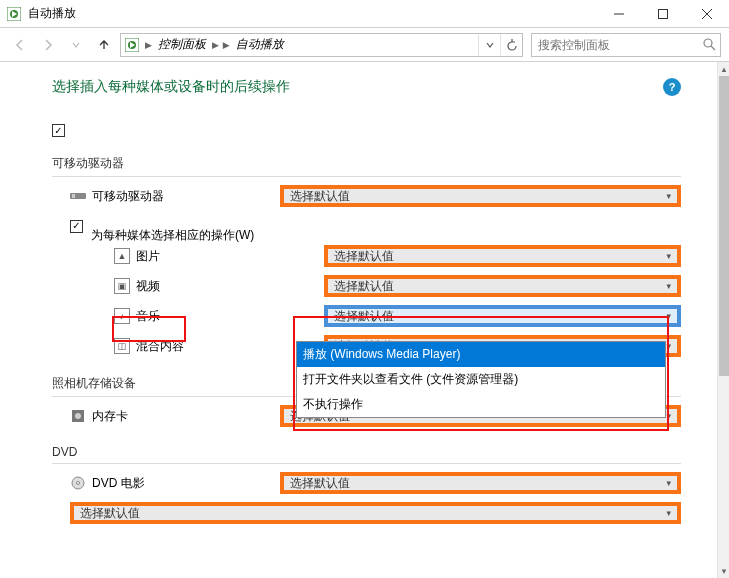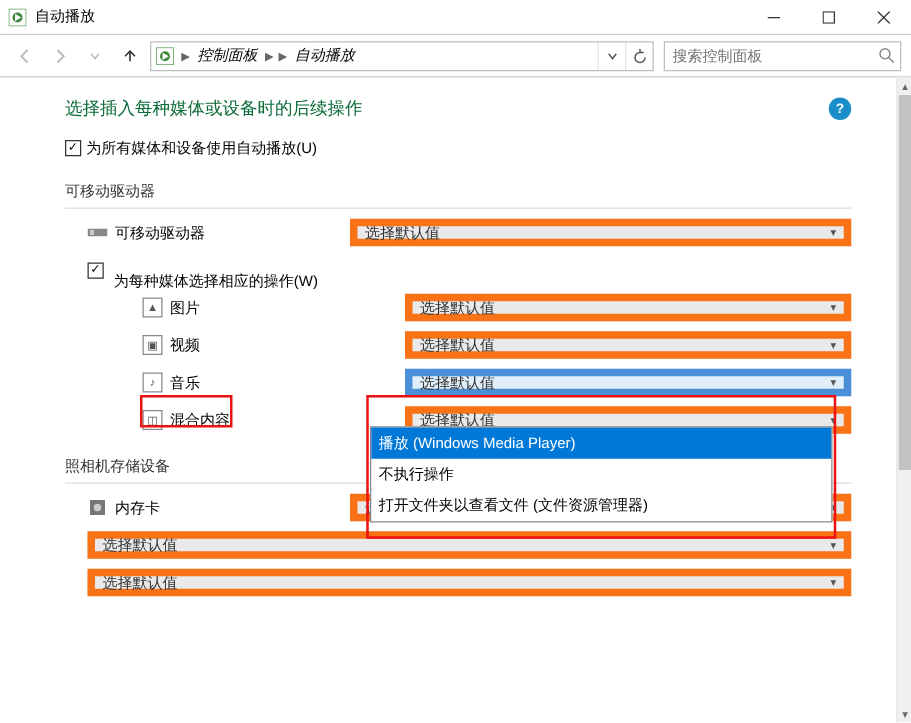--- a/index.html
+++ b/index.html
@@ -107,21 +107,21 @@
   }
   .scrollbar-arrow {
     position:absolute; left:0; width:12px; height:14px;
     display:flex; align-items:center; justify-content:center;
     color:#666; font-size:9px;
   }
 
   .page-title {
     color: #0b6b38;
     font-size: 14px;
-    margin-bottom: 14px;
+    margin-bottom: 28px;
     display: flex;
     align-items: center;
     text-align: center;
   }
   .help-icon {
     margin-left: auto;
     width: 18px; height: 18px;
     border-radius: 50%;
     background: #1a8ecb;
     color: #fff;
@@ -163,21 +163,21 @@
     display:inline-flex; align-items:center; justify-content:center;
     border: 1px solid #888;
     font-size: 9px;
     color:#555;
   }
   .row.sub .lbl { width: auto; padding-left: 4px; margin-top: 18px;}
 
   .combo {
     flex: 1;
     height: 22px;
-    border: 6px solid #f97316;
+    border: 4px solid #f97316;
     background: #e9e9e9;
     display: flex; align-items: center;
     padding: 0 6px;
     color: #333;
     position: relative;
   }
   .combo .caret {
     margin-left: auto;
     font-size: 9px; color: #555;
   }
@@ -298,21 +298,20 @@
 
 <div class="content">
 
   <div class="page-title">
     <span>选择插入每种媒体或设备时的后续操作</span>
     <span class="help-icon">?</span>
   </div>
 
   <div class="checkbox-row">
     <span class="chk">✓</span>
-    <span>为所有媒体和设备使用自动播放(U)</span>
   </div>
 
   <div class="section-header">可移动驱动器</div>
 
   <div class="row">
     <div class="lbl">
       <span class="mini-icon" style="border:none">
         <svg width="16" height="10">
             <rect x="0" y="2" width="16" height="6" rx="1" fill="#888"></rect>
             <rect x="2" y="3" width="3" height="4" fill="#ccc"></rect>
@@ -386,41 +385,51 @@
           </svg>
       </span>
       <span>内存卡</span>
     </div>
     <div class="combo">
       <span>选择默认值</span>
       <span class="caret">▾</span>
     </div>
   </div>
 
-
-  <div class="row">
+  <div class="section-header">DVD</div>
+
+  <div class="row">
+    <div class="lbl">
+      <span class="mini-icon" style="border:none">
+        <svg width="14" height="14">
+            <circle cx="7" cy="7" r="6" fill="#ddd" stroke="#888"></circle>
+            <circle cx="7" cy="7" r="1.5" fill="#fff" stroke="#888"></circle>
+          </svg>
+      </span>
+      <span>DVD 电影</span>
+    </div>
     <div class="combo">
       <span>选择默认值</span>
       <span class="caret">▾</span>
     </div>
   </div>
 
   <div class="row">
     <div class="combo">
       <span>选择默认值</span>
       <span class="caret">▾</span>
     </div>
   </div>
 
 </div>
 
 <div class="dropdown">
   <div class="opt sel">播放 (Windows Media Player)</div>
+  <div class="opt">打开文件夹以查看文件 (文件资源管理器)</div>
   <div class="opt">不执行操作</div>
-  <div class="opt">打开文件夹以查看文件 (文件资源管理器)</div>
 </div>
 
 <div class="hl-red" style="left:112px; top:316px; width:74px; height:26px;"></div>
 <div class="hl-red" style="left:293px; top:316px; width:376px; height:115px;"></div>
 
 <div class="scrollbar-indicator">
   <div class="scrollbar-arrow" style="top:0">▴</div>
   <div class="scrollbar-thumb"></div>
   <div class="scrollbar-arrow" style="bottom:0">▾</div>
 </div>

